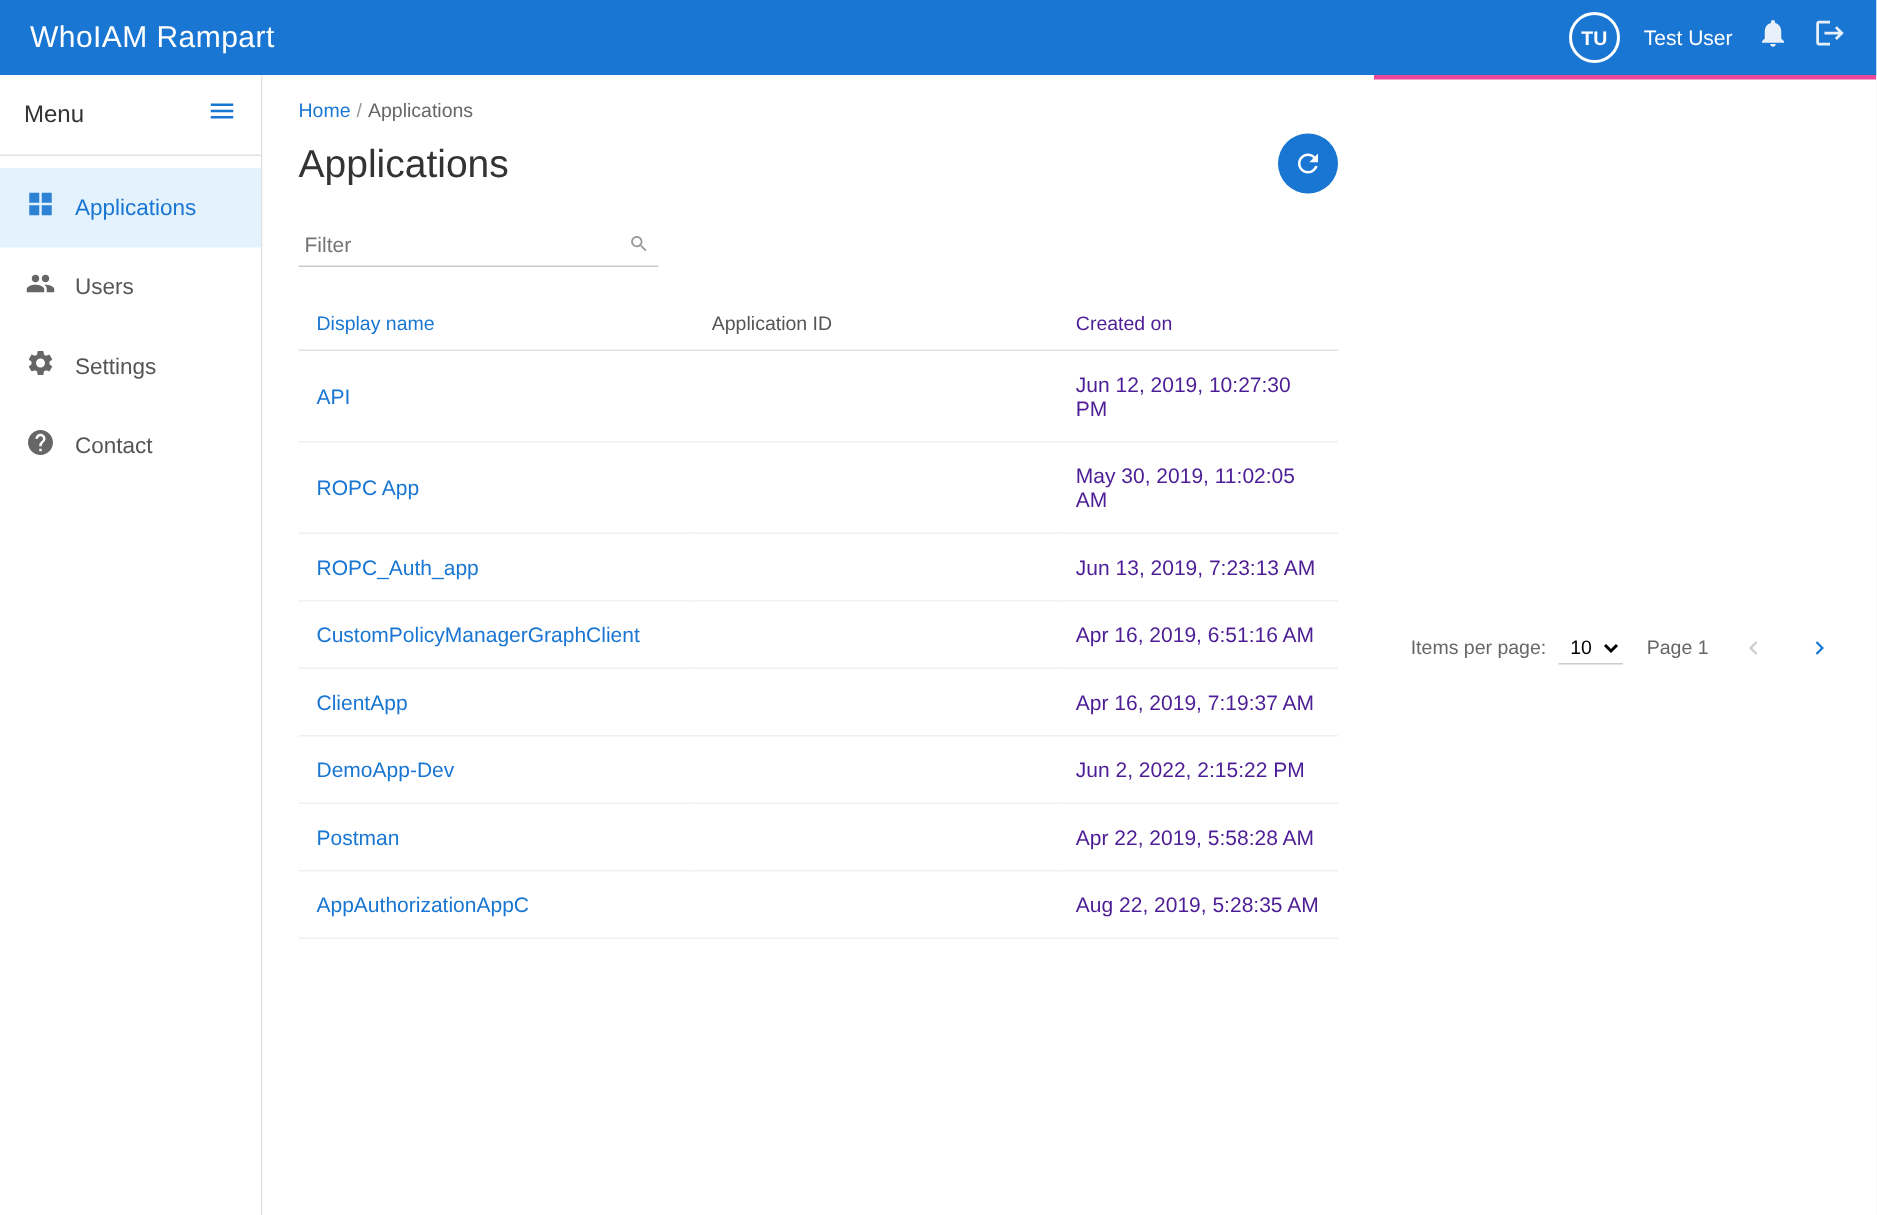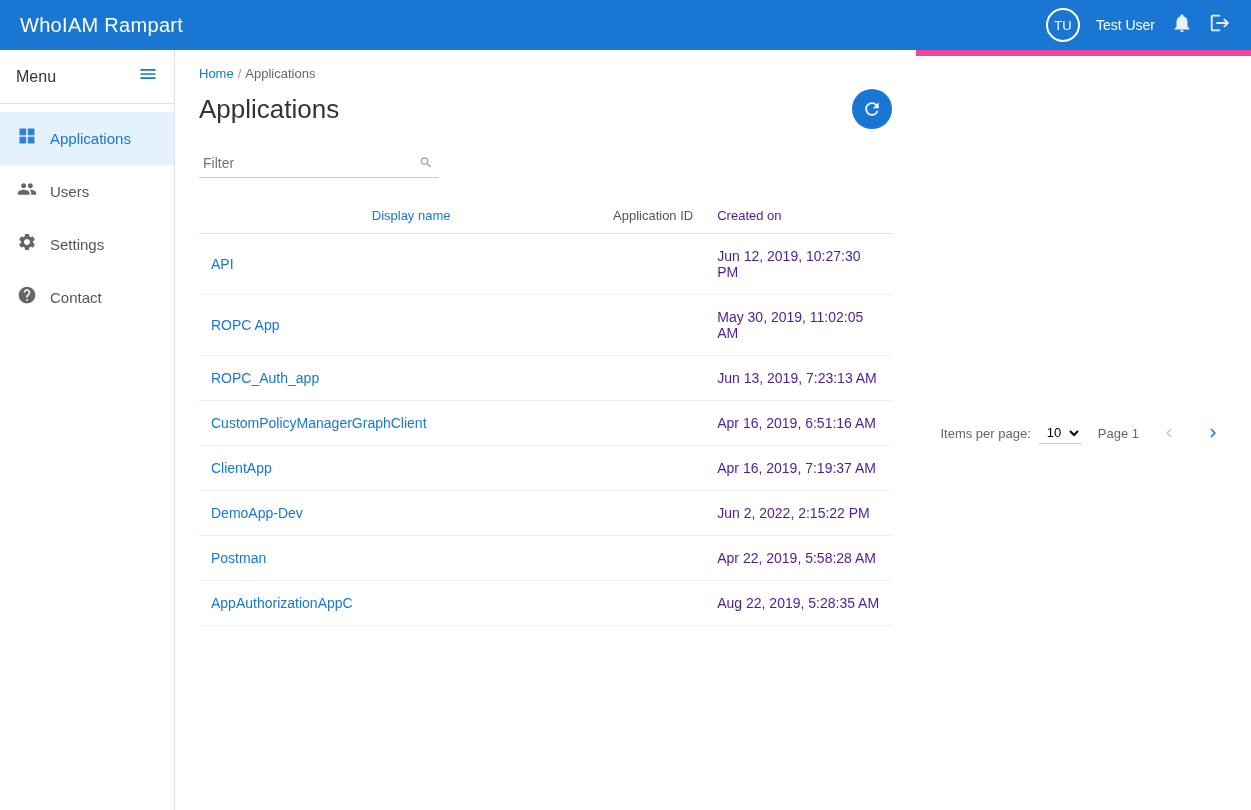--- a/index.html
+++ b/index.html
@@ -28,21 +28,21 @@
     }
     .user-avatar {
       width: 34px;
       height: 34px;
       border-radius: 50%;
       border: 2px solid white;
       display: flex;
       align-items: center;
       justify-content: center;
       font-size: 13px;
-      font-weight: normal;
+      font-weight: bold;
       background: #1976d2;
     }
     .header-username {
       font-size: 14px;
     }
     .header-icon {
       font-size: 20px;
       cursor: pointer;
       opacity: 0.9;
     }
@@ -200,21 +200,21 @@
     
     .table-container {
       flex: 1;
       overflow: auto;
     }
     table {
       width: 100%;
       border-collapse: collapse;
     }
     thead tr th {
-      text-align: right;
+      text-align: left;
       padding: 10px 12px;
       font-weight: 400;
       font-size: 13px;
       color: #888;
       border-bottom: 1px solid #e0e0e0;
     }
     tbody tr {
       border-bottom: 1px solid #f0f0f0;
       cursor: pointer;
     }
@@ -235,21 +235,21 @@
       color: #4c1d95;
       text-align: left;
     }
 
     
     .pagination-bar {
       display: flex;
       align-items: center;
       justify-content: flex-end;
       padding: 12px 24px;
-      border-top: 6px solid #ec4899;
+      border-top: 3px solid #ec4899;
       gap: 16px;
       background: #fff;
       flex-shrink: 0;
     }
     .items-per-page {
       display: flex;
       align-items: center;
       gap: 8px;
       font-size: 13px;
       color: #666;

